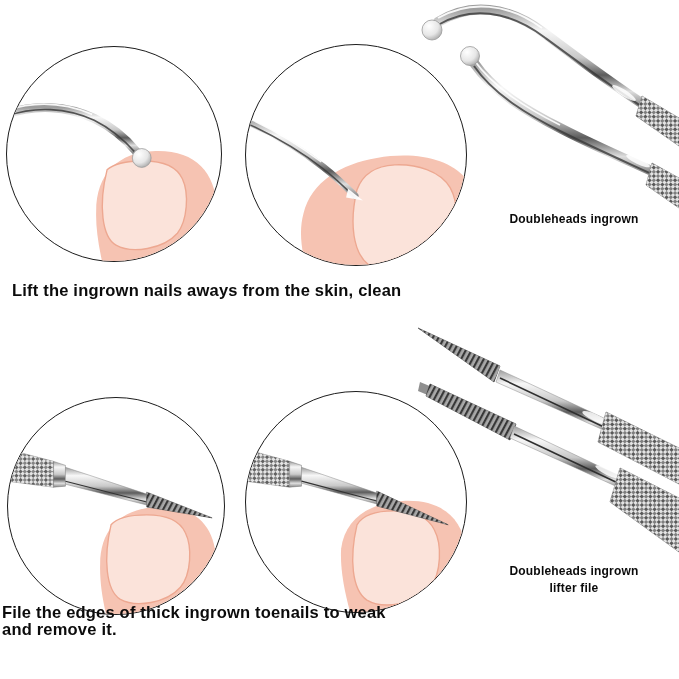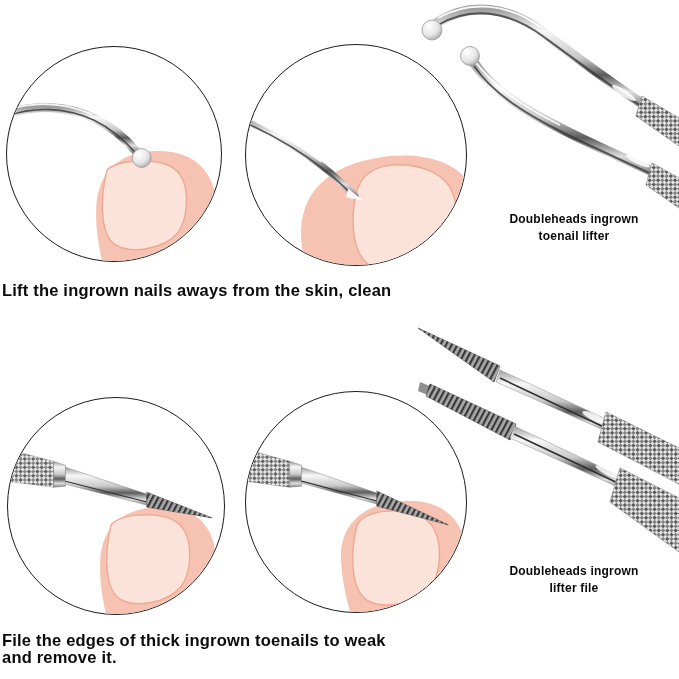--- a/index.html
+++ b/index.html
@@ -19,22 +19,22 @@
   .caption{
     position:absolute;text-align:center;color:var(--text,#0b0b0b);
     font-weight:bold;font-size:12px;line-height:17px;letter-spacing:.2px;
   }
   .instruction{
     position:absolute;color:var(--text,#0b0b0b);
     font-weight:bold;font-size:16.5px;line-height:16.5px;letter-spacing:.2px;
   }
   .cap-top{left:468px;top:211px;width:212px;}
   .cap-bottom{left:468px;top:563px;width:212px;}
-  .instr-top{left:2px;top:282px;width:470px;}
-  .instr-bottom{left:2px;top:632px;width:470px;}
+  .instr-top{left:12px;top:282px;width:470px;}
+  .instr-bottom{left:2px;top:604px;width:470px;}
 </style>
 </head>
 <body>
 
 <svg width="0" height="0" style="position:absolute" aria-hidden="true">
   <defs>
     <linearGradient id="steelV" x1="0" y1="0" x2="0" y2="1">
       <stop offset="0" stop-color="#9e9e9e"></stop>
       <stop offset="0.22" stop-color="#f7f7f7"></stop>
       <stop offset="0.5" stop-color="#c9c9c9"></stop>
@@ -105,21 +105,20 @@
     <path d="M 62,60 C 82,88 114,108 148,125" stroke="#ffffff" stroke-width="1.8" fill="none" opacity="0.9"></path>
     <circle cx="58" cy="56" r="9.5" fill="url(#ballG)" stroke="#999999" stroke-width="0.8"></circle>
     <ellipse cx="226" cy="161" rx="13" ry="3" fill="#ffffff" opacity="0.85" transform="rotate(26 226 161)"></ellipse>
     <polygon points="240,163 267,178 267,208 234,185" fill="#e4e4e4" stroke="#8a8a8a" stroke-width="0.8"></polygon>
     <polygon points="240,163 267,178 267,208 234,185" fill="url(#knurlPat)" opacity="0.95"></polygon>
   </g>
 </svg>
 
 <div class="caption cap-top">
   <div>Doubleheads ingrown</div>
-  <div>toenail lifter</div>
 </div>
 
 <div class="instruction instr-top">
   <div>Lift the ingrown nails aways from the skin, clean</div>
 </div>
 
 <div class="demo-circle" style="left:7px;top:397px;width:218px;height:218px;">
   <svg viewBox="0 0 218 218">
     <g>
       <path class="skin-fill" d="M 93,168 C 93,132 114,112 150,110 C 188,108 208,128 210,162 C 213,200 203,250 195,275 L 116,275 C 102,236 92,198 93,168 Z"></path>

